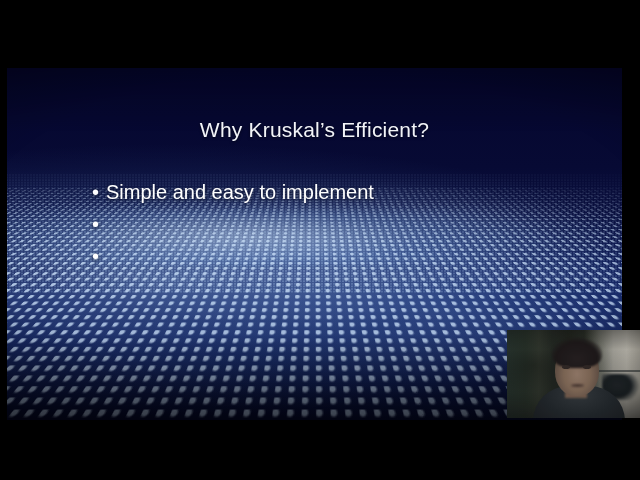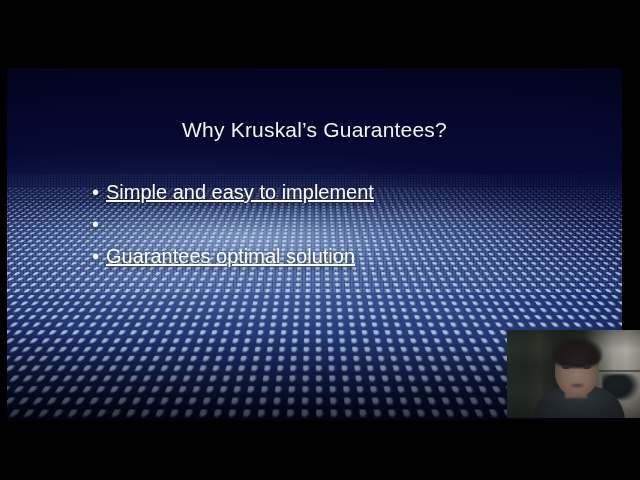--- a/index.html
+++ b/index.html
@@ -156,21 +156,20 @@
   .bullet-dot {
     width: 14px;
     flex: 0 0 14px;
     color: #ffffff;
     font-size: 20px;
     line-height: 24px;
   }
 
   .bullet-text {
     white-space: nowrap;
-    text-decoration: underline;
   }
 
   
   #webcam {
     position: absolute;
     left: 507px;
     top: 330px;
     width: 133px;
     height: 88px;
     overflow: hidden;
@@ -303,36 +302,35 @@
 
     <div id="slide-bg-base"></div>
     <div id="slide-bg-glow"></div>
     <div id="slide-bg-dots-far"></div>
     <div id="slide-bg-crest"></div>
     <div id="slide-bg-dots"></div>
     <div id="slide-vignette"></div>
 
     <div id="slide-content">
 
-      <div id="slide-title">Why Kruskal’s Guarantees?</div>
+      <div id="slide-title">Why Kruskal’s Efficient?</div>
 
       <ul id="slide-bullets">
 
         <li class="bullet-row">
           <span class="bullet-dot">•</span>
           <span class="bullet-text">Simple and easy to implement</span>
         </li>
 
         <li class="bullet-row">
           <span class="bullet-dot">•</span>
         </li>
 
         <li class="bullet-row">
           <span class="bullet-dot">•</span>
-          <span class="bullet-text">Guarantees optimal solution</span>
         </li>
 
       </ul>
     </div>
   </div>
 
   <div id="webcam">
     <div id="webcam-room"></div>
     <div id="webcam-wall-line"></div>
     <div id="webcam-clutter"></div>

